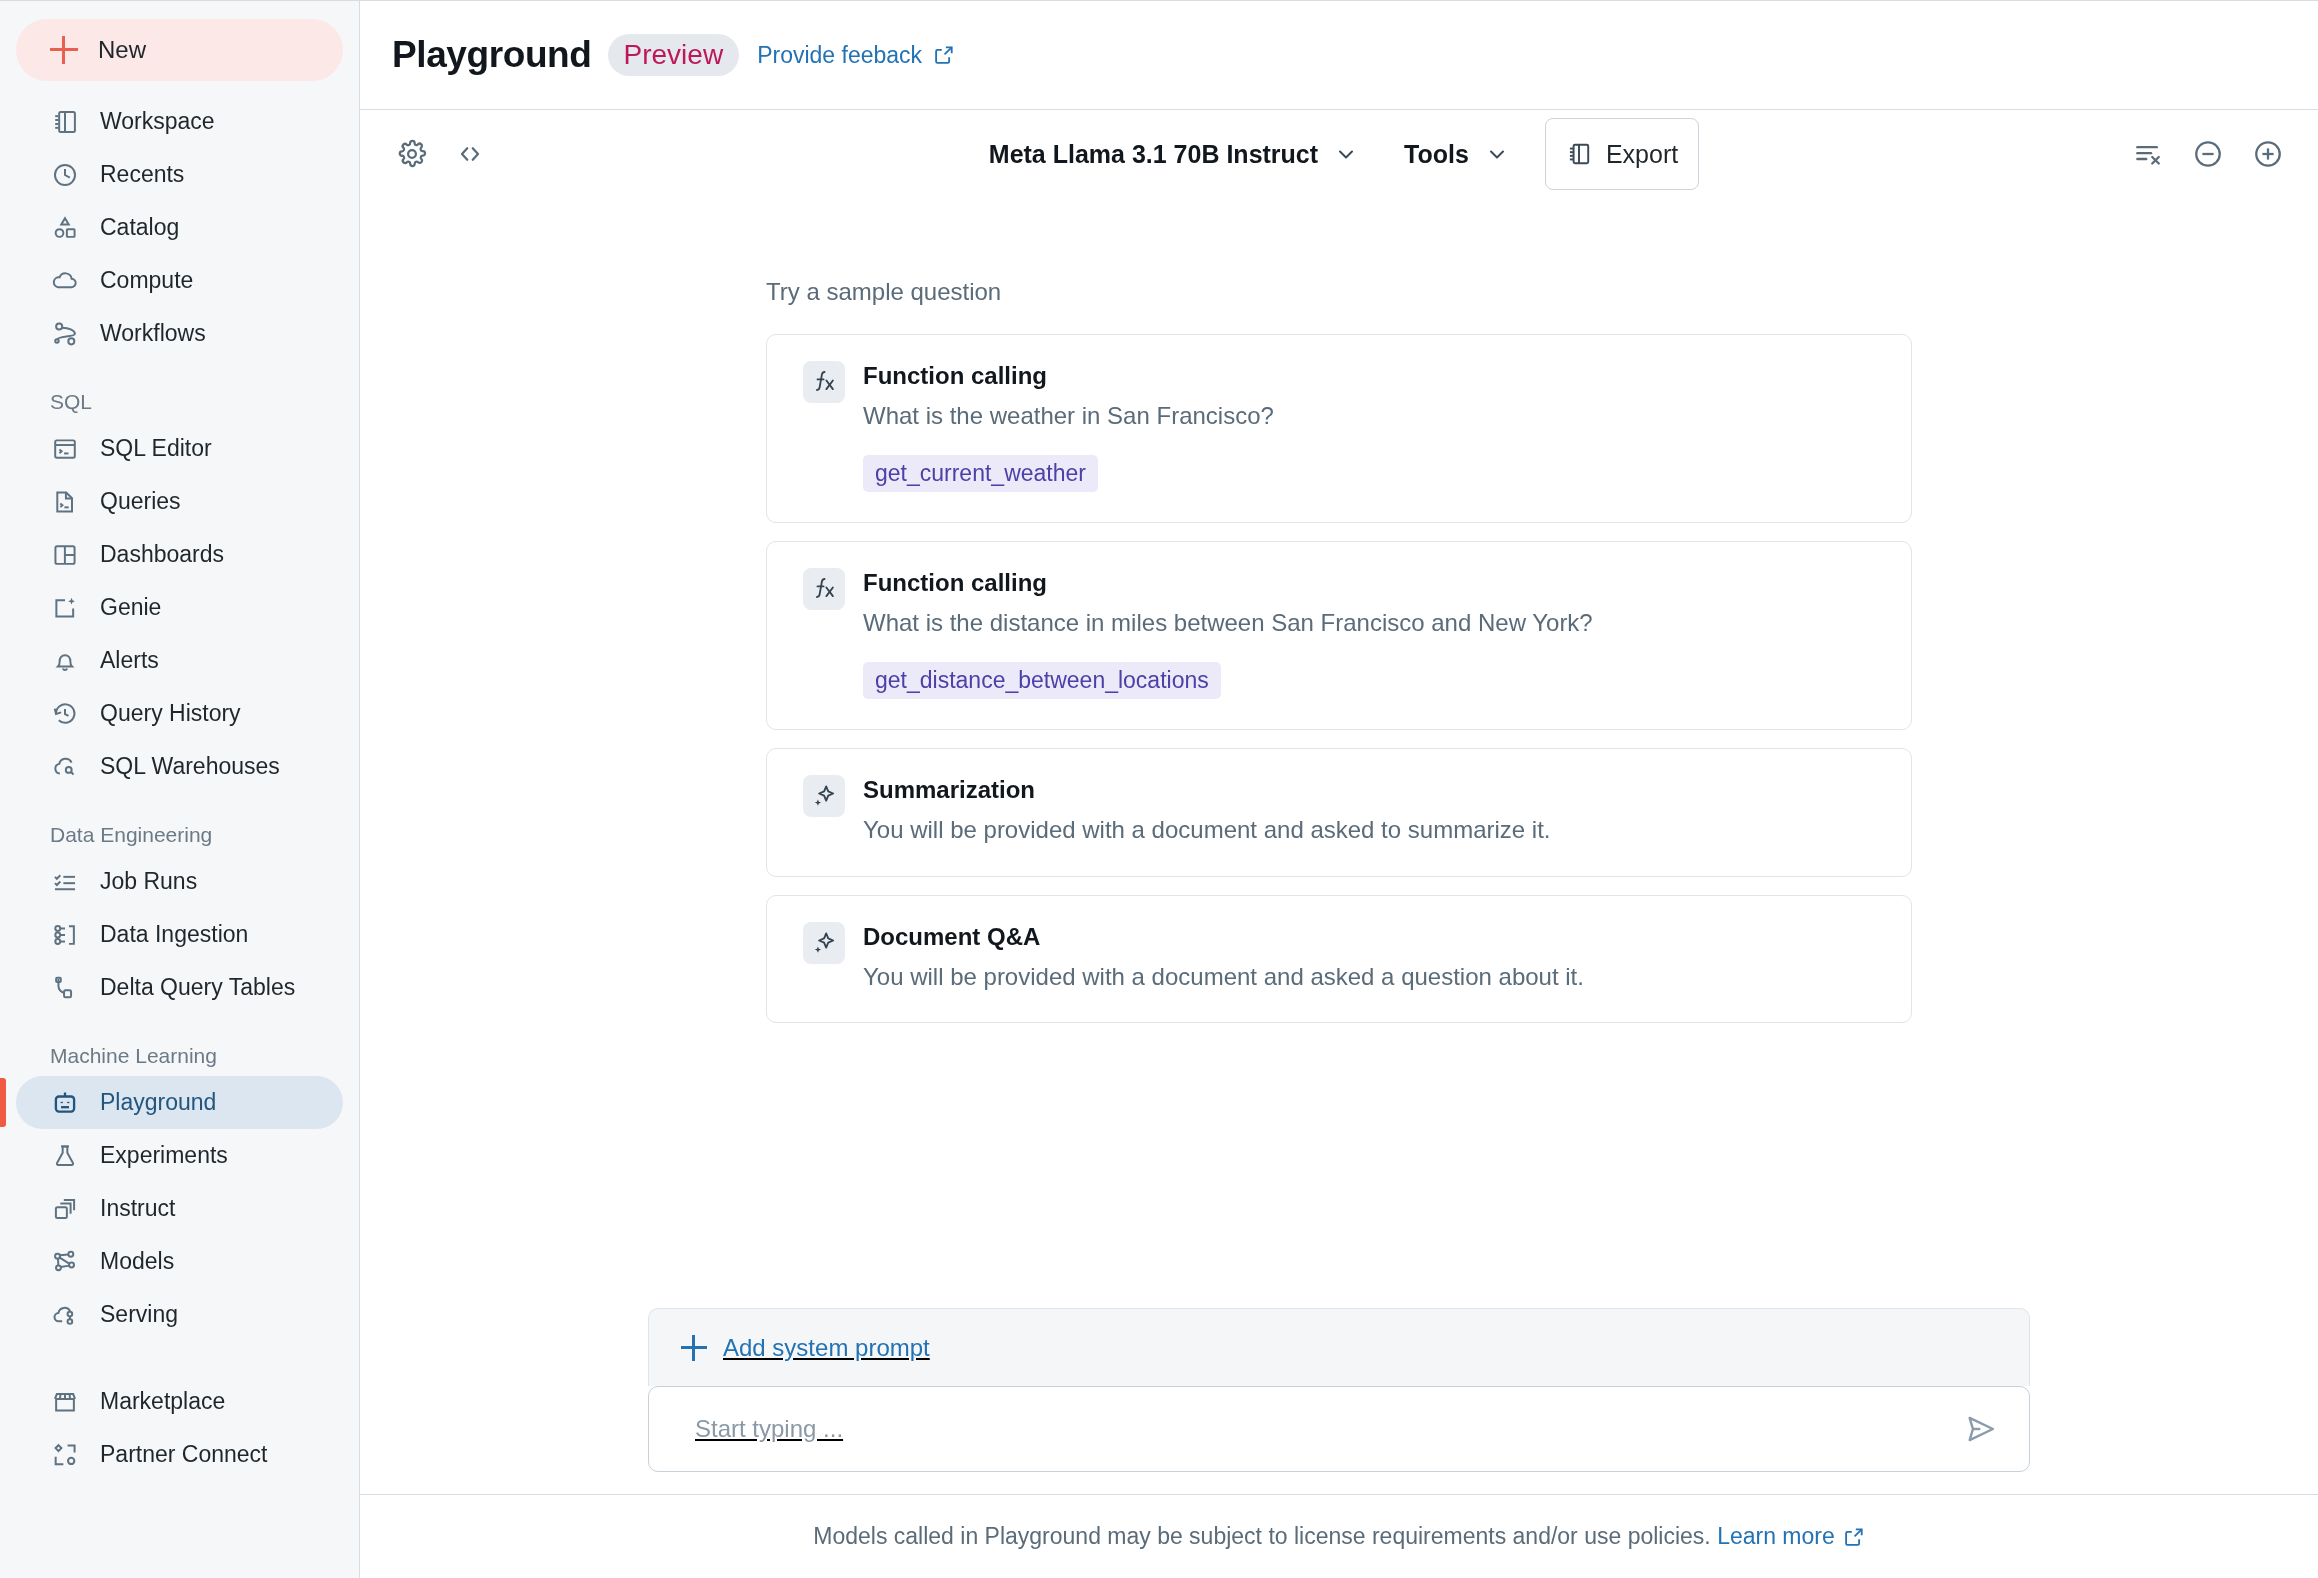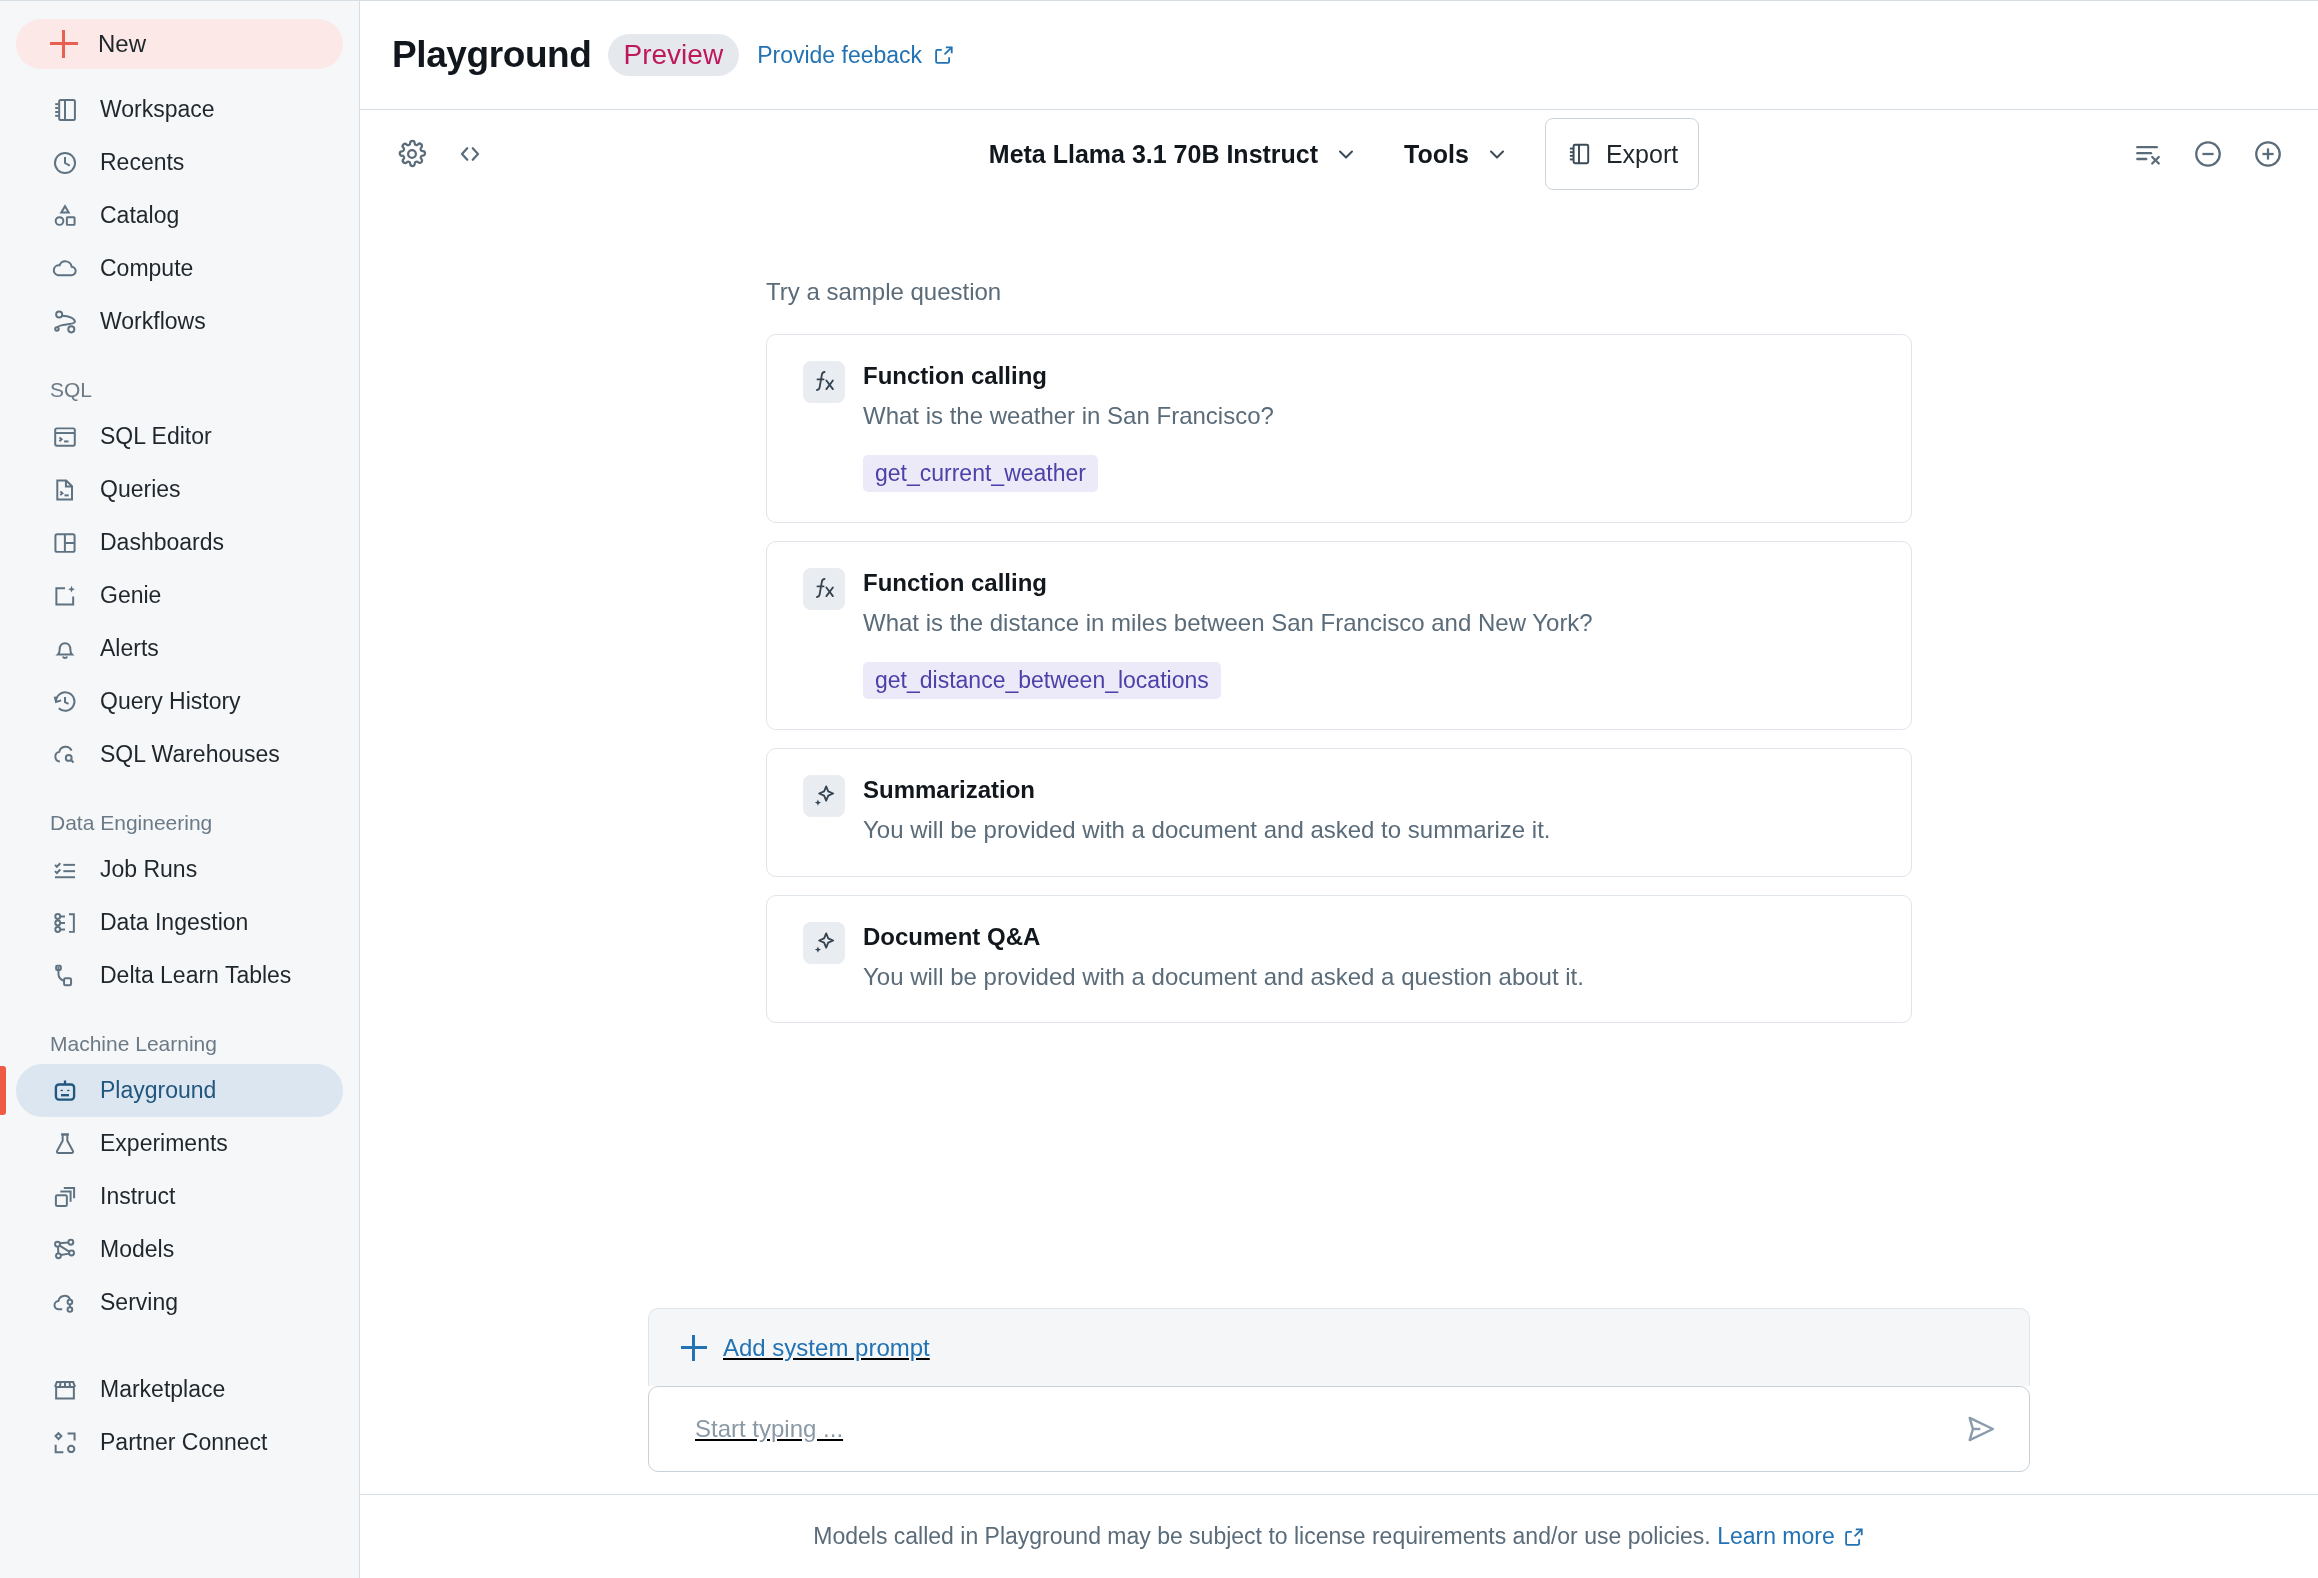--- a/index.html
+++ b/index.html
@@ -20,21 +20,21 @@
     background: #F6F7F9;
     border-right: 1px solid #D6DDE3;
     border-top: 1px solid #D6DDE3;
     position: relative;
     flex: 0 0 360px;
     padding-top: 18px;
     overflow: hidden;
   }
   .new-btn {
     margin: 0 16px 0 16px;
-    height: 50px;
+    height: 62px;
     background: #FBE8E7;
     border-radius: 40px;
     display: flex;
     align-items: center;
     padding-left: 34px;
     cursor: pointer;
   }
   .new-btn .plus {
     width: 28px; height: 28px; position: relative; flex: 0 0 28px;
   }
@@ -445,21 +445,21 @@
       <span class="lbl">Data Ingestion</span>
     </div>
     <div class="nav-item">
       <span class="ico">
         <svg width="28" height="28" viewBox="0 0 24 24" fill="none" stroke="currentColor" stroke-width="1.7">
           <path d="M6.4 4.2v6.2a5.6 5.6 0 0 0 5.6 5.6"></path>
           <rect x="4.4" y="3.2" width="4" height="3.6" rx="0.8"></rect>
           <rect x="11.2" y="14" width="6" height="6" rx="1.2"></rect>
         </svg>
       </span>
-      <span class="lbl">Delta Learn Tables</span>
+      <span class="lbl">Delta Query Tables</span>
     </div>
   </div>
 
   <div class="nav-section">Machine Learning</div>
   <div>
     <div class="nav-item active">
       <span class="active-bar"></span>
       <span class="ico">
         <svg width="28" height="28" viewBox="0 0 24 24" fill="none" stroke="currentColor" stroke-width="2">
           <rect x="4.2" y="6.4" width="15.6" height="13" rx="2.6"></rect>

